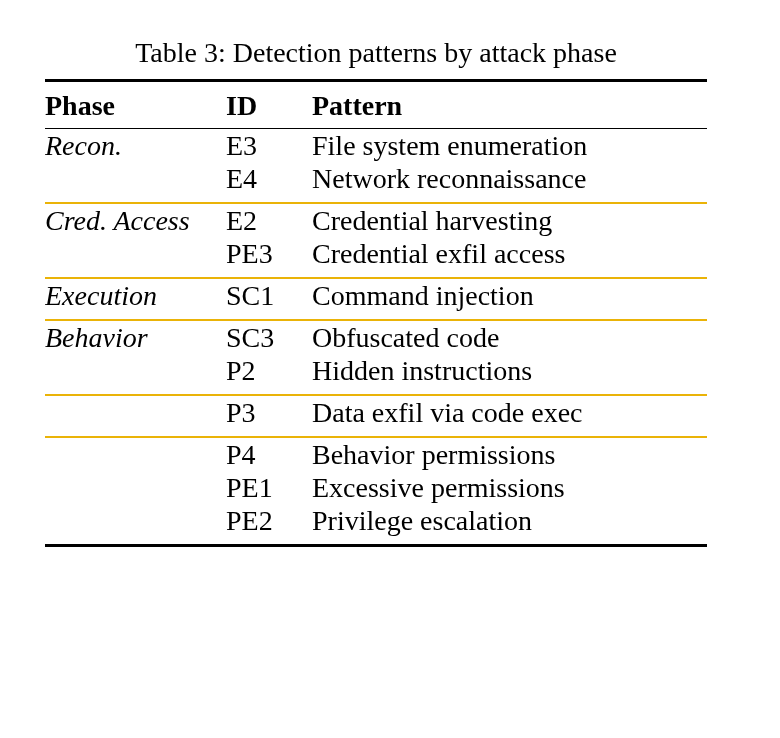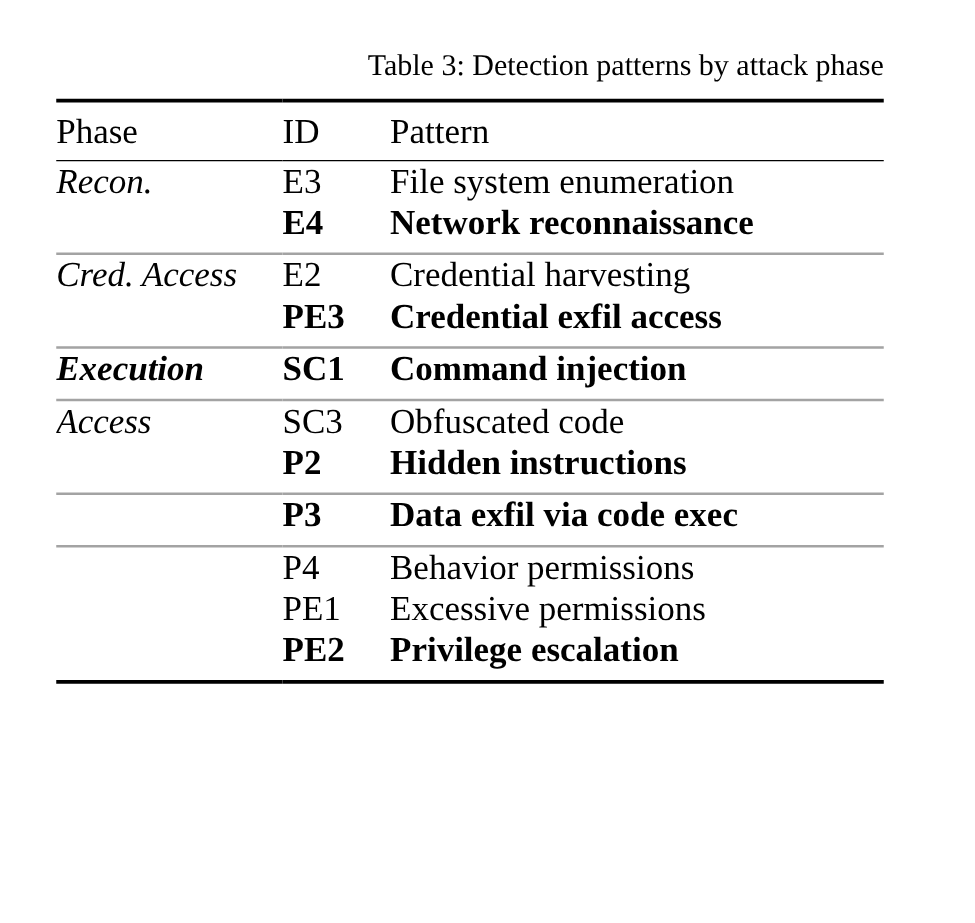--- a/index.html
+++ b/index.html
@@ -12,62 +12,62 @@
     background: #ffffff;
     color: #000000;
     font-family: "Liberation Serif", serif;
     overflow: hidden;
   }
   .figure-wrap {
     width: 662px;
     margin: 36px 0 0 45px;
   }
   .caption {
-    text-align: right;
-    font-size: 24px;
+    text-align: center;
+    font-size: 28px;
     line-height: 34px;
     margin-bottom: 9px;
     white-space: nowrap;
   }
   table.detection-table {
     border-collapse: collapse;
     table-layout: fixed;
     width: 662px;
     font-size: 28px;
     border-top: 3px solid #000;
     border-bottom: 3px solid #000;
   }
   col.col-phase   { width: 181px; }
   col.col-id      { width: 86px;  }
   col.col-pattern { width: 395px; }
   thead th {
     text-align: left;
-    font-weight: normal;
+    font-weight: bold;
     font-size: 28px;
     line-height: 30px;
     padding: 9px 0 7px 0;
   }
   thead tr {
     border-bottom: 1.5px solid #000;
   }
   tbody {
-    border-top: 2px solid #a3a3a3;
+    border-top: 2px solid #eab308;
   }
   tbody:first-of-type {
     border-top: none;
   }
   td {
     padding: 0;
     line-height: 33px;
     vertical-align: baseline;
     white-space: nowrap;
     overflow: hidden;
   }
   tbody tr:first-child td { }
-  tbody tr:last-child td  { padding-bottom: 7px; font-weight: bold; }
+  tbody tr:last-child td  { padding-bottom: 7px; }
   td.phase { font-style: italic; }
 </style>
 </head>
 <body>
 
 <div class="figure-wrap">
   <div class="caption">Table 3: Detection patterns by attack phase</div>
 
   <table class="detection-table">
     <colgroup>
@@ -109,21 +109,21 @@
       </tbody>
       <tbody>
         <tr>
           <td class="phase">Execution</td>
           <td class="id">SC1</td>
           <td class="pattern">Command injection</td>
         </tr>
       </tbody>
       <tbody>
         <tr>
-          <td class="phase">Access</td>
+          <td class="phase">Behavior</td>
           <td class="id">SC3</td>
           <td class="pattern">Obfuscated code</td>
         </tr>
         <tr>
           <td class="phase"></td>
           <td class="id">P2</td>
           <td class="pattern">Hidden instructions</td>
         </tr>
       </tbody>
       <tbody>

